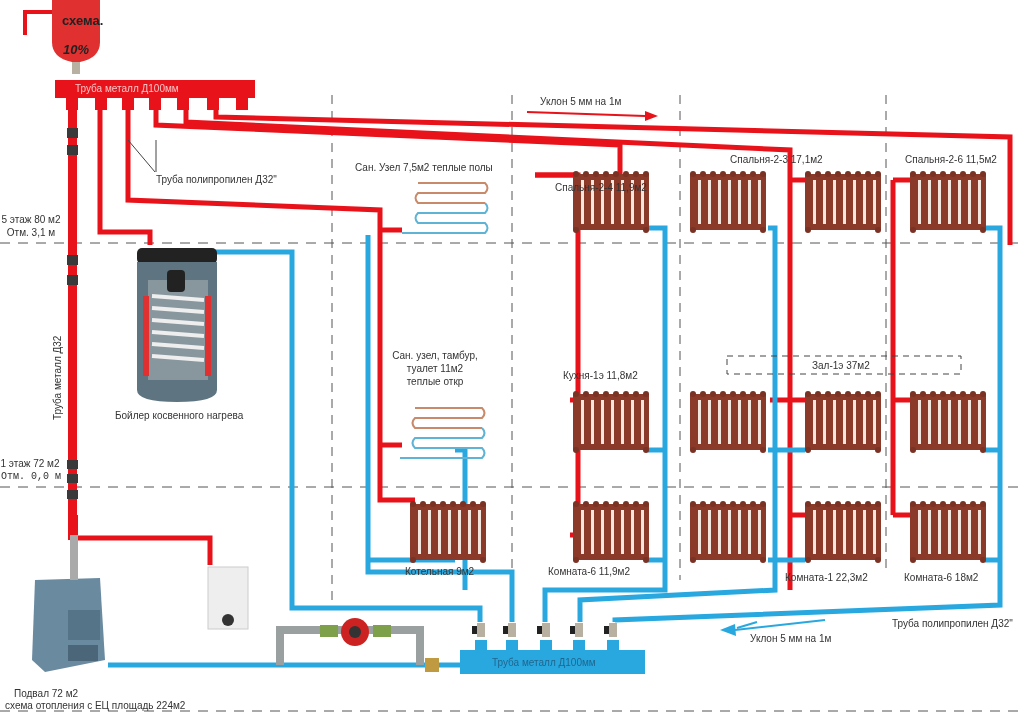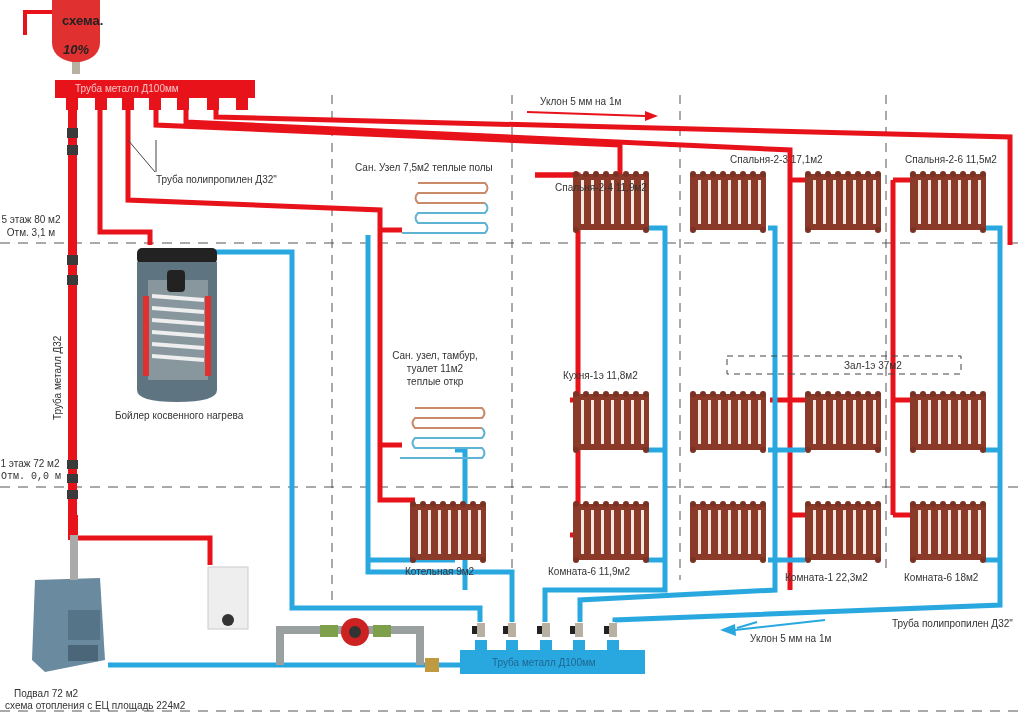--- a/index.html
+++ b/index.html
@@ -249,17 +249,17 @@
 <div class="lbl" style="left:115px;top:410px;">Бойлер косвенного нагрева</div>
 
 <div class="lbl" style="left:355px;top:162px;">Сан. Узел 7,5м2 теплые полы</div>
 <div class="lbl" style="left:555px;top:148px;margin-top:34px;">Спальня-2-4   11,9м2</div>
 <div class="lbl" style="left:730px;top:154px;">Спальня-2-3   17,1м2</div>
 <div class="lbl" style="left:905px;top:154px;">Спальня-2-6   11,5м2</div>
 <div class="lbl c" style="left:385px;top:350px;width:100px;">Сан. узел, тамбур,</div>
 <div class="lbl c" style="left:385px;top:363px;width:100px;">туалет 11м2</div>
 <div class="lbl c" style="left:385px;top:376px;width:100px;">теплые откр</div>
 <div class="lbl" style="left:563px;top:370px;">Кухня-1э   11,8м2</div>
-<div class="lbl" style="left:812px;top:360px;margin-left:32px;">Зал-1э   37м2</div>
+<div class="lbl" style="left:812px;top:360px;">Зал-1э   37м2</div>
 <div class="lbl" style="left:405px;top:566px;">Котельная 9м2</div>
 <div class="lbl" style="left:548px;top:566px;">Комната-6 11,9м2</div>
 <div class="lbl" style="left:785px;top:572px;">Комната-1 22,3м2</div>
 <div class="lbl" style="left:904px;top:572px;">Комната-6 18м2</div>
 
 </body></html>

